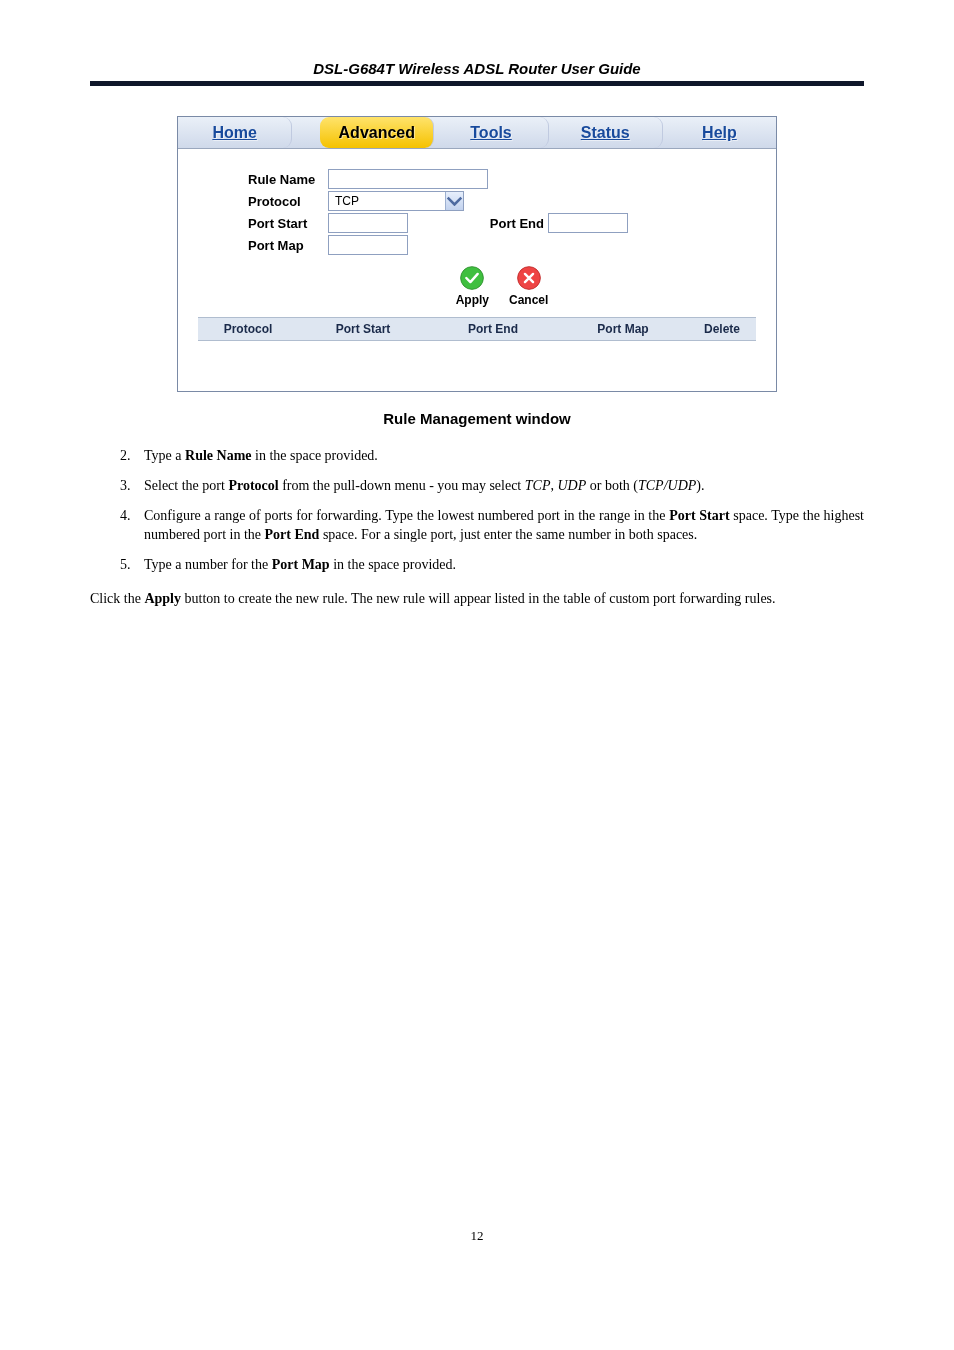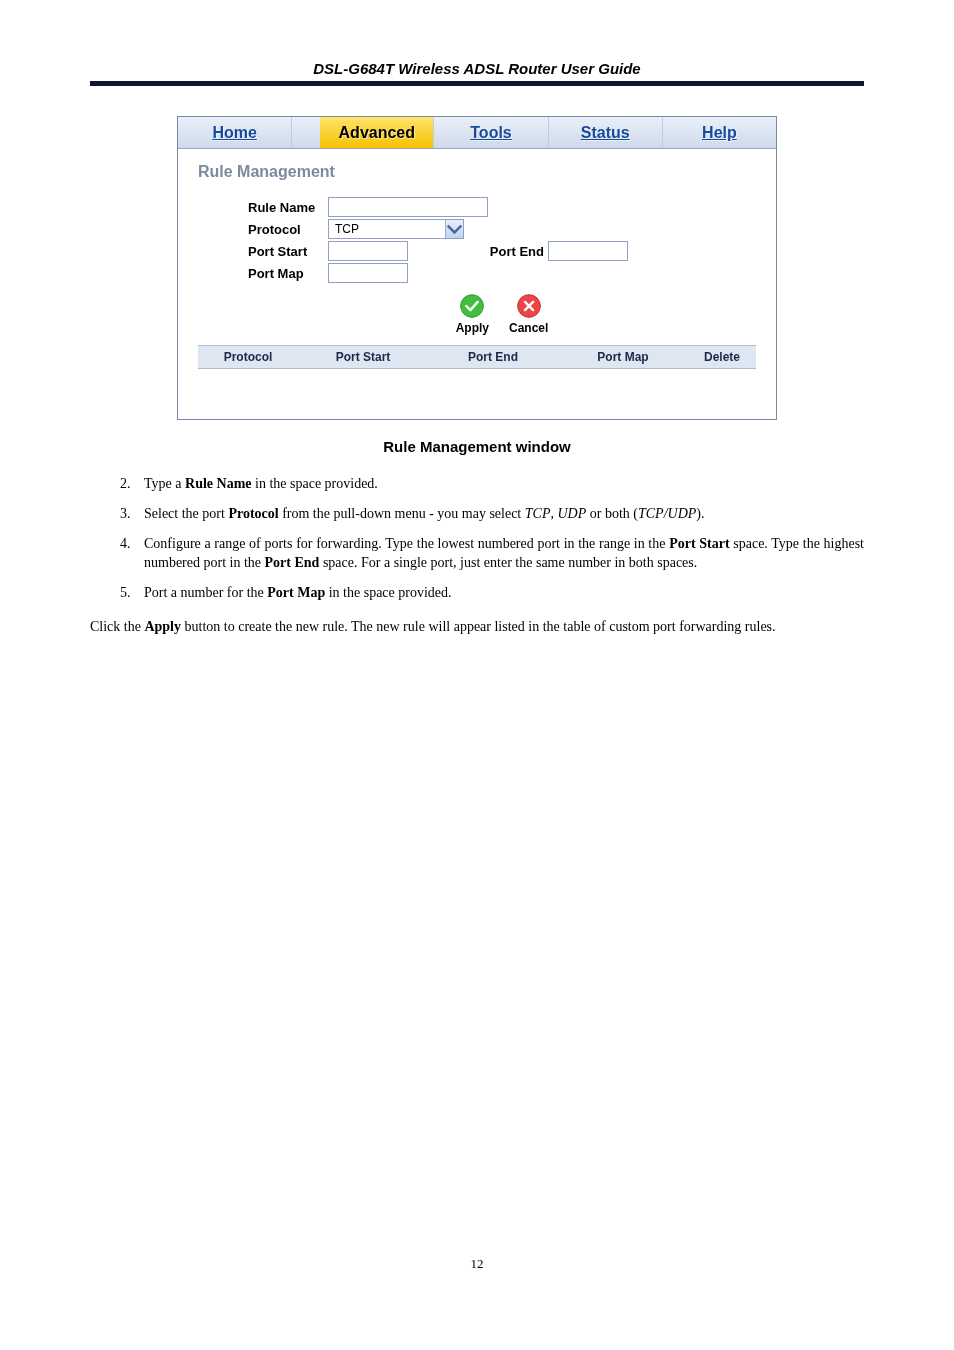--- a/index.html
+++ b/index.html
@@ -40,20 +40,21 @@
       display: flex;
       align-items: center;
       justify-content: center;
       font-weight: bold;
       font-size: 16px;
       color: #184a9c;
       text-shadow: 1px 1px 0 rgba(255,255,255,0.5);
       border-right: 1px solid #c0caE0;
       user-select: none;
       text-decoration: underline;
+      border-radius: 9px;
     }
     .tab:last-child { border-right: none; }
     .tab.active {
       background: linear-gradient(#ffe36b, #f5c200);
       color: #000;
       text-decoration: none;
       margin-left: 28px;
     }
     .panel { padding: 14px 20px 20px; }
     .section-title {
@@ -107,21 +108,20 @@
 
 <div class="router-ui">
   <div class="tabs">
     <div class="tab">Home</div>
     <div class="tab active">Advanced</div>
     <div class="tab">Tools</div>
     <div class="tab">Status</div>
     <div class="tab">Help</div>
   </div>
   <div class="panel">
-    <div class="section-title">Rule Management</div>
     <div class="form-area">
       <div class="frow">
         <div class="flabel">Rule Name</div>
         <div class="finput w140"></div>
       </div>
       <div class="frow">
         <div class="flabel">Protocol</div>
         <div class="sel-wrap">
           <span class="sel-text">TCP</span>
           <span style="width:80px"></span>
@@ -177,21 +177,21 @@
   <li>
     <span>Type a </span><b>Rule Name</b><span> in the space provided.</span>
   </li>
   <li>
     <span>Select the port </span><b>Protocol</b><span> from the pull-down menu - you may select </span><i>TCP</i><span>, </span><i>UDP</i><span> or both (</span><i>TCP/UDP</i><span>).</span>
   </li>
   <li>
     <span>Configure a range of ports for forwarding. Type the lowest numbered port in the range in the </span><b>Port Start</b><span> space. Type the highest numbered port in the </span><b>Port End</b><span> space. For a single port, just enter the same number in both spaces.</span>
   </li>
   <li>
-    <span>Port a number for the </span><b>Port Map</b><span> in the space provided.</span>
+    <span>Type a number for the </span><b>Port Map</b><span> in the space provided.</span>
   </li>
 </ol>
 
 <p class="body-text">
   <span>Click the </span><b>Apply</b><span> button to create the new rule. The new rule will appear listed in the table of custom port forwarding rules.</span>
 </p>
 
 <div class="pageno">12</div>
 
 </body></html>

